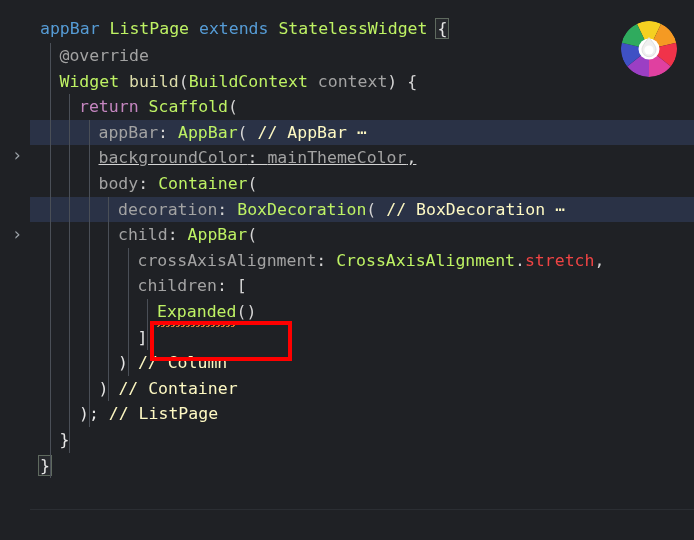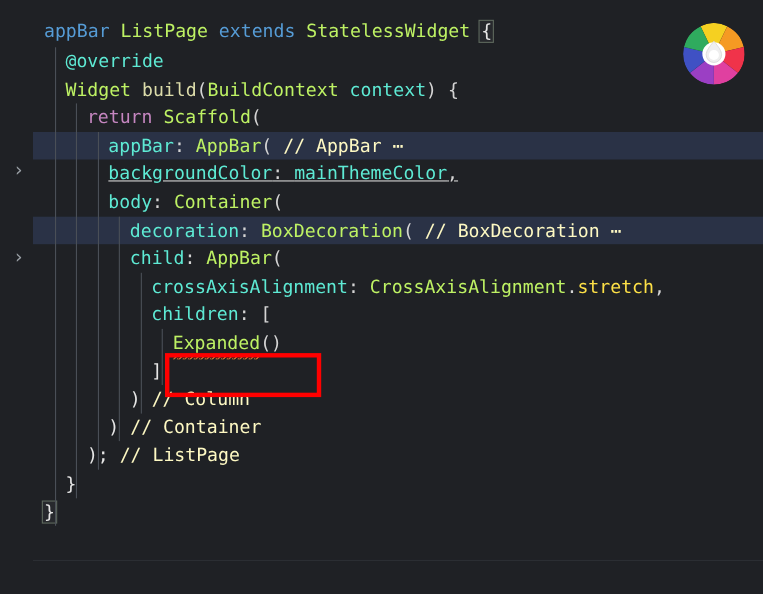--- a/index.html
+++ b/index.html
@@ -68,22 +68,22 @@
     position: absolute;
     left: 0; top: 0;
     white-space: pre;
   }
 
   
   .kw   { color: #569cd6; }   
   .ctrl { color: #c586c0; }   
   .type { color: #bef264; }   
   .fn   { color: #dcdcaa; }   
-  .var  { color: #5eead4; }   
-  .prop { color: #fde047; }   
+  .var  { color: #a3a3a3; }   
+  .prop { color: #ef4444; }   
   .pun  { color: #d4d4d4; }
   .cmt  { color: #fef9c3; }
   .plain{ color: #e6e6e6; }
 
   
   .bracket-match {
     outline: 1px solid #5f6a5f;
     background: rgba(255,255,255,0.04);
     padding: 0 1px;
     margin: 0 -1px;

